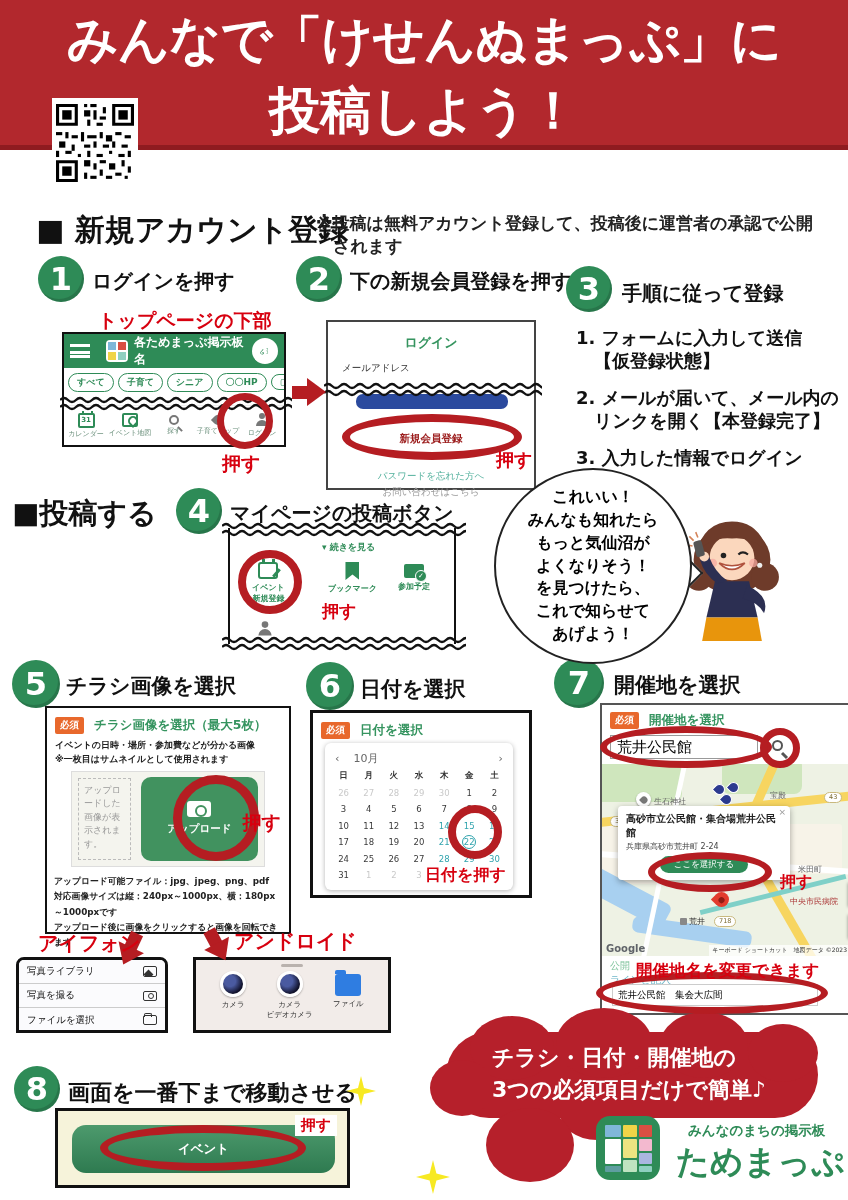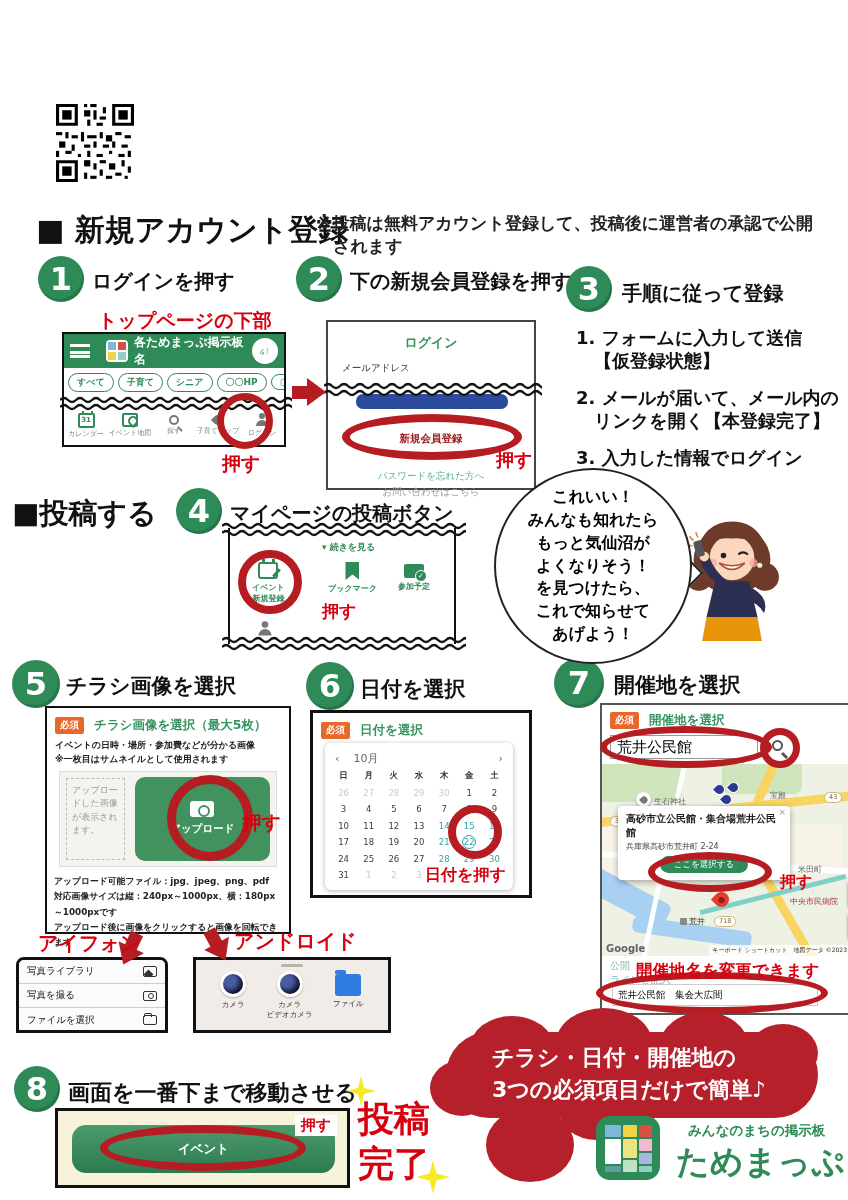--- a/index.html
+++ b/index.html
@@ -121,20 +121,24 @@
   .logoicon i{position:absolute;border-radius:1px}
   .target{width:22px;height:22px;border:2.5px solid #222;border-radius:50%;position:relative}
   .target::after{content:"";position:absolute;left:6px;top:6px;width:5px;height:5px;background:#222;border-radius:50%}
   .inputbox{border:1px solid #999;background:#fff;font-family:inherit}
 </style>
 </head>
 <body>
 
 <div id="canvas">
 
+  <div class="banner">
+    <div class="l1">みんなで「けせんぬまっぷ」に</div>
+    <div class="l2">投稿しよう！</div>
+  </div>
   <div class="qr">
     <svg width="78" height="82" viewBox="0 0 25 25">
       <rect width="25" height="25" fill="#fff"></rect>
       <g fill="#000">
         <path d="M0 0h7v7h-7z M1 1v5h5v-5z" fill-rule="evenodd"></path>
           <rect x="2" y="2" width="3" height="3"></rect>
         <path d="M18 0h7v7h-7z M19 1v5h5v-5z" fill-rule="evenodd"></path>
           <rect x="20" y="2" width="3" height="3"></rect>
         <path d="M0 18h7v7h-7z M1 19v5h5v-5z" fill-rule="evenodd"></path>
           <rect x="2" y="20" width="3" height="3"></rect>
@@ -344,21 +348,21 @@
   <div class="stepc" style="left:12px;top:660px;width:48px;height:48px">5</div>
   <div class="steplabel" style="left:66px;top:672px;font-size:21px">チラシ画像を選択</div>
 
   <div class="shot" style="left:45px;top:706px;width:246px;height:228px">
     <div style="padding:7px 8px 2px">
       <span class="badge">必須</span>
       <span class="gtitle" style="font-size:12.5px;margin-left:5px">チラシ画像を選択（最大5枚）</span>
     </div>
     <div class="pre" style="padding:2px 8px;font-size:9px;font-weight:bold;color:#222;line-height:1.6">イベントの日時・場所・参加費などが分かる画像
 ※一枚目はサムネイルとして使用されます</div>
-    <div style="margin:2px 12px;height:96px;background:#f4f4ee;border:1px solid #ddd;display:flex;align-items:center;padding:6px;gap:10px">
+    <div style="margin:2px 24px;height:96px;background:#f4f4ee;border:1px solid #ddd;display:flex;align-items:center;padding:6px;gap:10px">
       <div class="dashbox" style="width:64px;height:82px">アップロードした画像が表示されます。</div>
       <div class="uploadtile" style="width:150px;height:84px">
         <span class="camico"></span>
         <span style="color:#fff;font-size:10.5px;font-weight:bold">アップロード</span>
         <div class="ring" style="left:32px;top:-2px;width:86px;height:86px;border-width:9px"></div>
       </div>
     </div>
     <div class="press" style="right:8px;top:102px;font-size:19px">押す</div>
     <div class="pre" style="padding:5px 7px;font-size:8.8px;font-weight:bold;color:#222;line-height:1.75;word-break:break-all">アップロード可能ファイル：jpg、jpeg、png、pdf
 対応画像サイズは縦：240px～1000px、横：180px～1000pxです
@@ -639,22 +643,20 @@
   <div class="stepc" style="left:14px;top:1066px">8</div>
   <div class="steplabel" style="left:68px;top:1078px;font-size:22px">画面を一番下まで移動させる</div>
   <div class="sparkle" style="left:346px;top:1076px;width:30px;height:30px"></div>
 
   <div class="shot" style="left:55px;top:1108px;width:295px;height:80px;border-width:3px;background:#f6f3da">
     <div style="position:absolute;left:14px;top:14px;width:263px;height:48px;border-radius:14px;background:linear-gradient(#4d9a6d,#2e7a50);color:#fff;font-size:12.5px;font-weight:bold;display:flex;align-items:center;justify-content:center">イベント</div>
     <div class="ring" style="left:42px;top:14px;width:206px;height:46px"></div>
     <div class="press" style="right:10px;top:4px;font-size:15px;background:#fff;padding:1px 6px">押す</div>
   </div>
 
-  <div class="pre" style="position:absolute;left:358px;top:1096px;font-size:36px;font-weight:bold;color:var(--red);line-height:1.25">投稿
-完了</div>
   <div class="sparkle" style="left:416px;top:1160px;width:34px;height:34px"></div>
 
   <div class="logoicon" style="left:596px;top:1116px">
     <i style="left:9px;top:9px;width:16px;height:12px;background:#7fb7d9"></i>
     <i style="left:27px;top:9px;width:14px;height:12px;background:#f0d447"></i>
     <i style="left:43px;top:9px;width:13px;height:12px;background:#d94f43"></i>
     <i style="left:9px;top:23px;width:16px;height:25px;background:#ffffff"></i>
     <i style="left:27px;top:23px;width:14px;height:19px;background:#ece481"></i>
     <i style="left:43px;top:23px;width:13px;height:12px;background:#f3b9cf"></i>
     <i style="left:9px;top:50px;width:16px;height:6px;background:#5f9ea0"></i>

